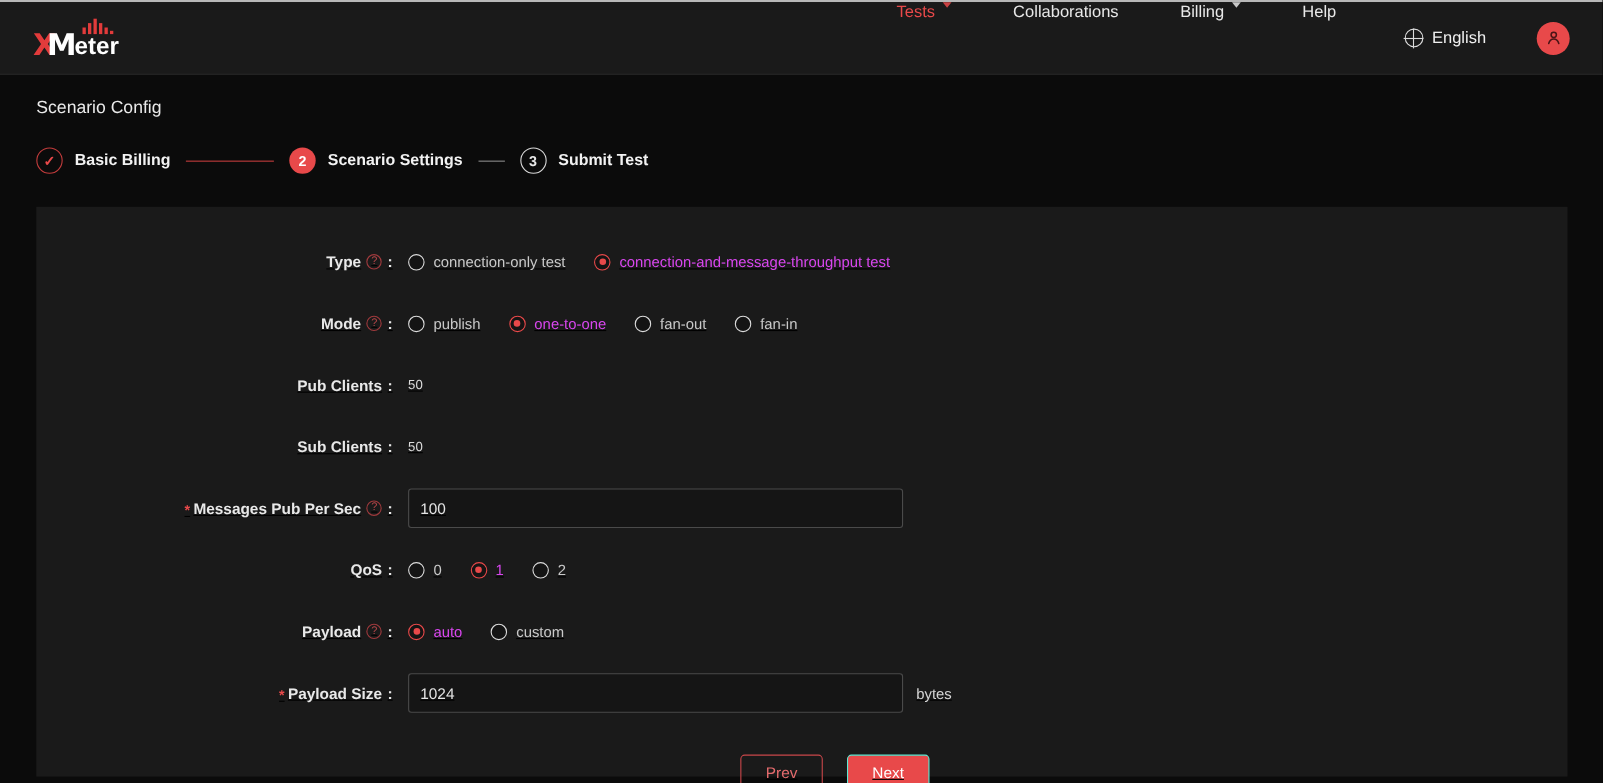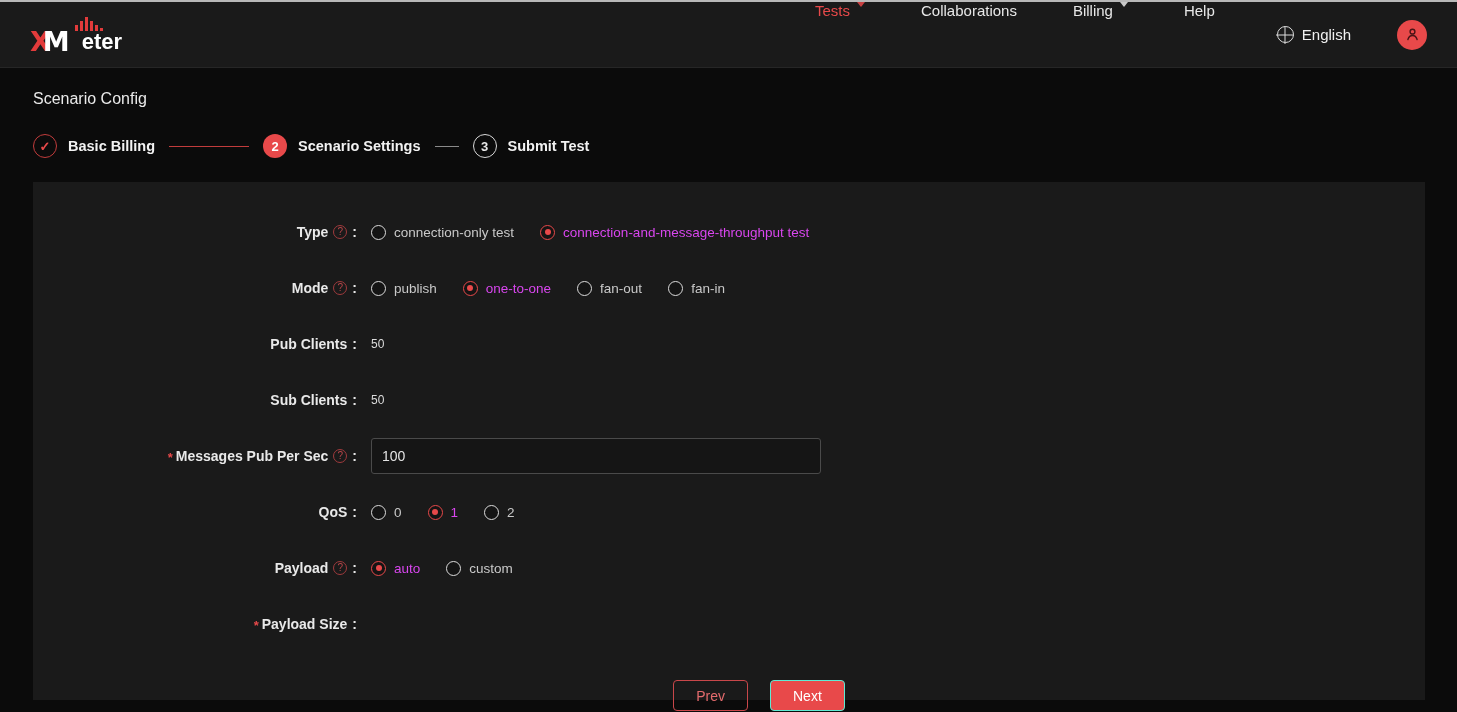--- a/index.html
+++ b/index.html
@@ -40,21 +40,21 @@
   }
   .logo-text {
     font-size: 27px;
     font-weight: 700;
     letter-spacing: -1px;
     line-height: 1;
     font-family: "DejaVu Sans", sans-serif;
   }
   .logo-x { color: #e23b3b; }
   .logo-m { color: #ffffff; margin-left: -7px; }
-  .logo-eter { color: #ffffff; font-size: 22px; font-weight: 700; margin-left: -1px; padding-left: 14px; }
+  .logo-eter { color: #ffffff; font-size: 22px; font-weight: 700; margin-left: -1px; }
   .logo-bars {
     position: absolute;
     left: 45px;
     top: 0px;
     display: flex;
     align-items: flex-end;
     gap: 2px;
     height: 16px;
   }
   .logo-bars i { display: block; width: 3px; background: #e23b3b; }
@@ -144,24 +144,25 @@
   .step-label { color: #f2f2f2; font-size: 14.5px; font-weight: 700; white-space: nowrap; }
   .step-line { height: 1px; background: #c23c3c; margin: 0 14px; }
   .step-line.l1 { width: 80px; }
   .step-line.l2 { width: 24px; background: #8a8a8a; }
   .check { font-size: 13px; line-height: 1; }
 
   
   .panel {
     position: absolute;
     left: 33px;
-    top: 180px;
+    top: 186px;
     width: 1392px;
     height: 518px;
     background: #1a1a1a;
+    text-decoration: underline;
   }
 
   .form { padding-top: 22px; }
 
   .row {
     display: flex;
     align-items: center;
     min-height: 56px;
   }
   .label {
@@ -473,20 +474,24 @@
           </div>
         </div>
       </div>
 
       <div class="row">
         <div class="label">
           <span class="req">*</span>
           <span>Payload Size</span>
           <span class="colon">:</span>
         </div>
+        <div class="field">
+          <input class="input" type="text" value="1024" style="">
+          <span class="unit">bytes</span>
+        </div>
       </div>
 
       <div class="actions">
         <button class="btn btn-prev">Prev</button>
         <button class="btn btn-next">Next</button>
       </div>
 
     </div>
   </div>
 </div>

